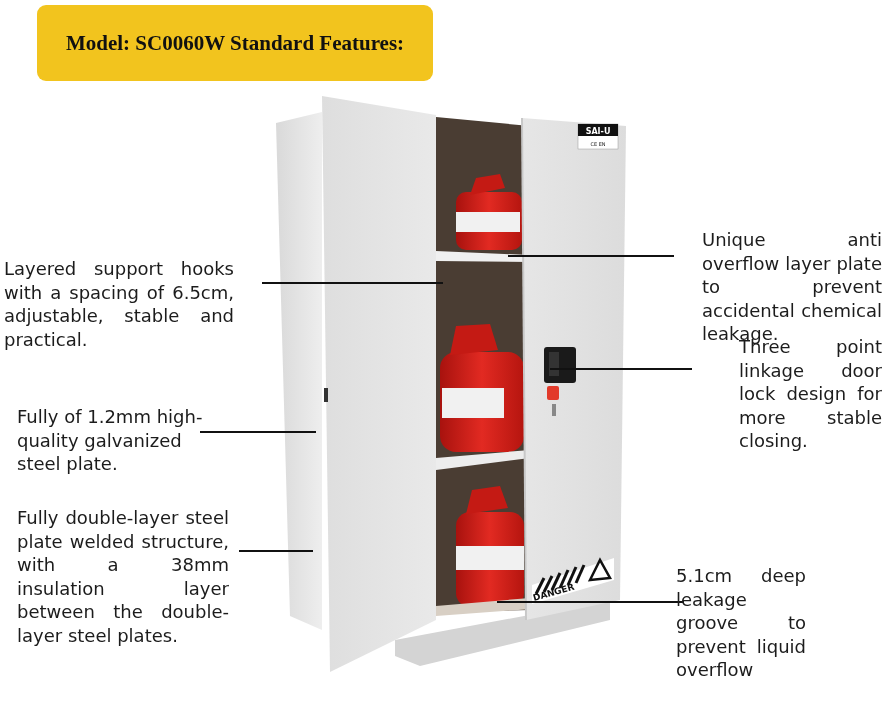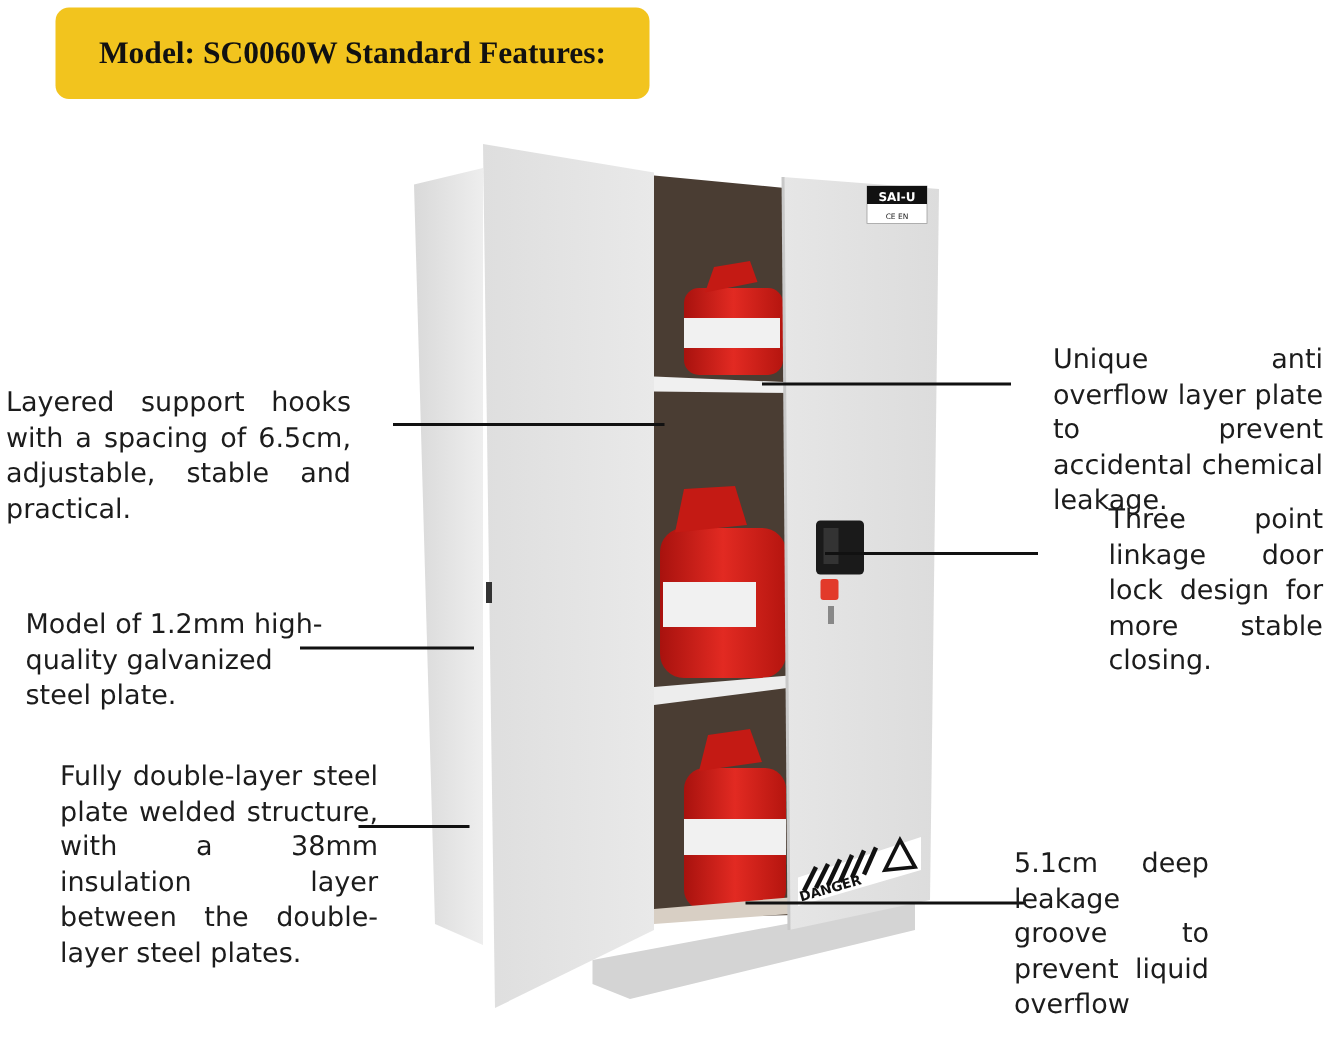--- a/index.html
+++ b/index.html
@@ -1,20 +1,20 @@
 <!DOCTYPE html>
 <html><head>
 <meta charset="utf-8">
 <style>
   * { box-sizing: border-box; margin: 0; padding: 0; }
   html, body { width: 886px; height: 709px; background: #ffffff; overflow: hidden; }
   body { position: relative; font-family: "DejaVu Sans", sans-serif; color: #1a1a1a; }
 
   .title-banner {
-    position: absolute; left: 37px; top: 5px; width: 396px; height: 61px;
+    position: absolute; left: 37px; top: 5px; width: 396px; height: 76px;
     background: #f2c41e; border-radius: 9px;
     display: flex; align-items: center; justify-content: center;
   }
   .title-banner span {
     font-family: "Liberation Serif", serif; font-weight: bold; font-size: 21px; color: #111;
   }
 
   .callout {
     position: absolute; font-family: "DejaVu Sans", sans-serif;
     font-size: 18px; line-height: 23.5px; color: #1c1c1c;
@@ -114,24 +114,24 @@
       <line x1="576" y1="583" x2="584" y2="565"></line>
     </g>
     <polygon points="590,580 600,560 610,578" fill="none" stroke="#111" stroke-width="2.5"></polygon>
     <text x="534" y="601" font-size="9" font-weight="bold" fill="#111" transform="rotate(-16 534 601)" font-family="DejaVu Sans, sans-serif">DANGER</text>
   </g>
 </svg>
 
 <div class="callout" style="left:4px; top:257px; width:230px;">Layered support hooks with a spacing of 6.5cm, adjustable, stable and practical.</div>
 <div class="leader" style="left:262px; top:282px; width:181px;"></div>
 
-<div class="callout" style="left:17px; top:405px; width:200px; text-align:left;">Model of 1.2mm high-quality galvanized steel plate.</div>
+<div class="callout" style="left:17px; top:405px; width:200px; text-align:left;">Fully of 1.2mm high-quality galvanized steel plate.</div>
 <div class="leader" style="left:200px; top:431px; width:116px;"></div>
 
-<div class="callout" style="left:17px; top:506px; width:212px;margin-left:23px;">Fully double-layer steel plate welded structure, with a 38mm insulation layer between the double-layer steel plates.</div>
+<div class="callout" style="left:17px; top:506px; width:212px;">Fully double-layer steel plate welded structure, with a 38mm insulation layer between the double-layer steel plates.</div>
 <div class="leader" style="left:239px; top:550px; width:74px;"></div>
 
 <div class="leader" style="left:508px; top:255px; width:166px;"></div>
 <div class="callout" style="left:702px; top:228px; width:180px;">Unique anti overflow layer plate to prevent accidental chemical leakage.</div>
 
 <div class="leader" style="left:550px; top:368px; width:142px;"></div>
 <div class="callout" style="left:711px; top:335px; width:143px;margin-left:28px;">Three point linkage door lock design for more stable closing.</div>
 
 <div class="leader" style="left:497px; top:601px; width:187px;"></div>
 <div class="callout" style="left:676px; top:564px; width:130px;">5.1cm deep leakage groove to prevent liquid overflow</div>

